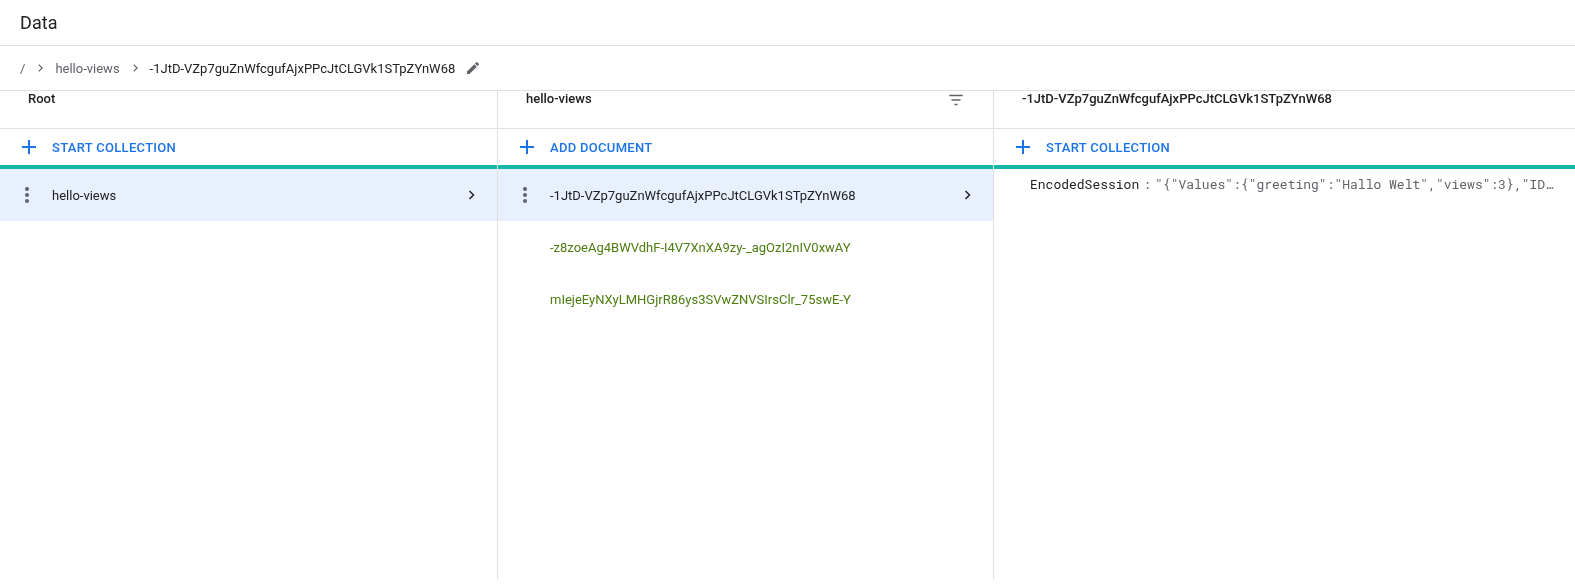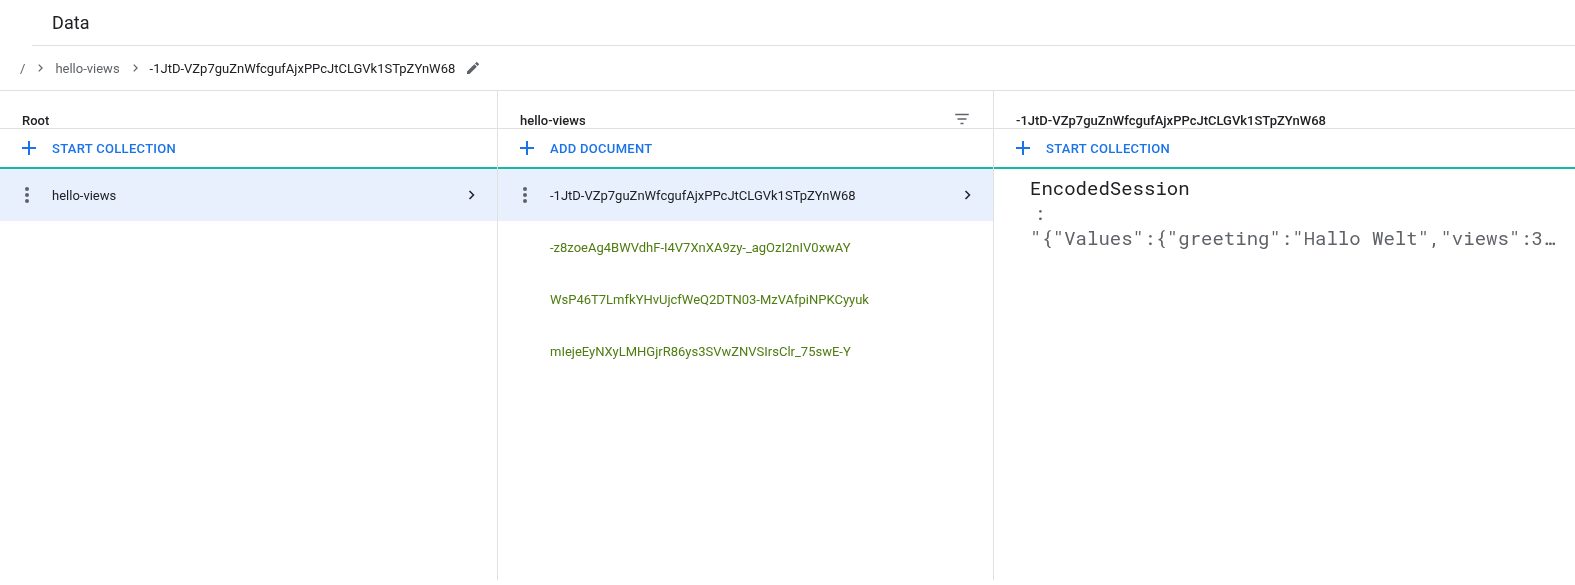--- a/index.html
+++ b/index.html
@@ -10,21 +10,20 @@
     color: #202124;
     background: #fff;
     width: 1575px;
   }
   .page-title {
     font-size: 18px;
     font-weight: 400;
     padding: 12px 20px;
     border-bottom: 1px solid #e0e0e0;
     letter-spacing: 0.1px;
-    margin-left: 32px;
   }
   .breadcrumbs {
     display: flex;
     align-items: center;
     gap: 10px;
     padding: 14px 20px 14px 20px;
     color: #5f6368;
     font-size: 13px;
   }
   .crumb-link { color: #5f6368; }
@@ -40,41 +39,41 @@
     border-right: 1px solid #e0e0e0;
     display: flex;
     flex-direction: column;
     min-width: 0;
   }
   .panel.c1 { flex: 0 0 498px; }
   .panel.c2 { flex: 0 0 496px; }
   .panel.c3 { flex: 1; border-right: none; min-width: 0; }
   .panel-header {
     display: flex;
-    align-items: flex-end;
+    align-items: flex-start;
     justify-content: space-between;
     height: 38px;
-    padding: 0 22px;
+    padding: 0 28px;
     font-weight: 500;
     font-size: 13px;
     border-bottom: 1px solid #e0e0e0;
     white-space: nowrap;
     overflow: hidden;
   }
   .panel-header .title {
     overflow: hidden;
     text-overflow: ellipsis;
     min-width: 0;
   }
   .action-row {
     display: flex;
     align-items: center;
     height: 40px;
     padding: 0 20px;
-    border-bottom: 2px solid #14b8a6;
+    border-bottom: 4px solid #14b8a6;
     gap: 14px;
     color: #1a73e8;
     font-weight: 500;
     font-size: 13px;
     letter-spacing: 0.3px;
     cursor: pointer;
   }
   .action-row.noborder { border-bottom: none; }
   .plus {
     width: 18px;
@@ -119,25 +118,24 @@
   .kebab span {
     width:4px; height:4px; background:#5f6368; border-radius:50%;
   }
   .chevr {
     color: #5f6368;
   }
 
   .field-line {
     display: flex;
     padding: 6px 20px 6px 36px;
-    font-size: 19px;
+    font-size: 13px;
     font-family: "Roboto Mono", Menlo, monospace;
     white-space: nowrap;
     overflow: hidden;
-    flex-direction: column;
   }
   .field-key { color:#202124; }
   .field-sep { margin: 0 4px; color:#5f6368;}
   .field-val { color:#5f6368; overflow:hidden; text-overflow: ellipsis; }
 
   .filter-icon { color:#5f6368; cursor:pointer; }
 
   svg { display:block; }
 </style>
 </head>
@@ -227,28 +225,20 @@
             <span></span>
           </span>
           <span class="label">-z8zoeAg4BWVdhF-I4V7XnXA9zy-_agOzI2nIV0xwAY</span>
         </div>
         <div class="row">
           <span class="kebab" style="visibility: hidden;">
             <span></span>
             <span></span>
             <span></span>
           </span>
-          <span class="label">WsP46T7LmfkYHvUjcfWeQ2DTN03-MzVAfpiNPKCyyuk</span>
-        </div>
-        <div class="row">
-          <span class="kebab" style="visibility: hidden;">
-            <span></span>
-            <span></span>
-            <span></span>
-          </span>
           <span class="label">mIejeEyNXyLMHGjrR86ys3SVwZNVSIrsClr_75swE-Y</span>
         </div>
       </div>
   </div>
 
   <div class="panel c3">
     <div class="panel-header">
       <span class="title">-1JtD-VZp7guZnWfcgufAjxPPcJtCLGVk1STpZYnW68</span>
     </div>
     <div class="action-row">

